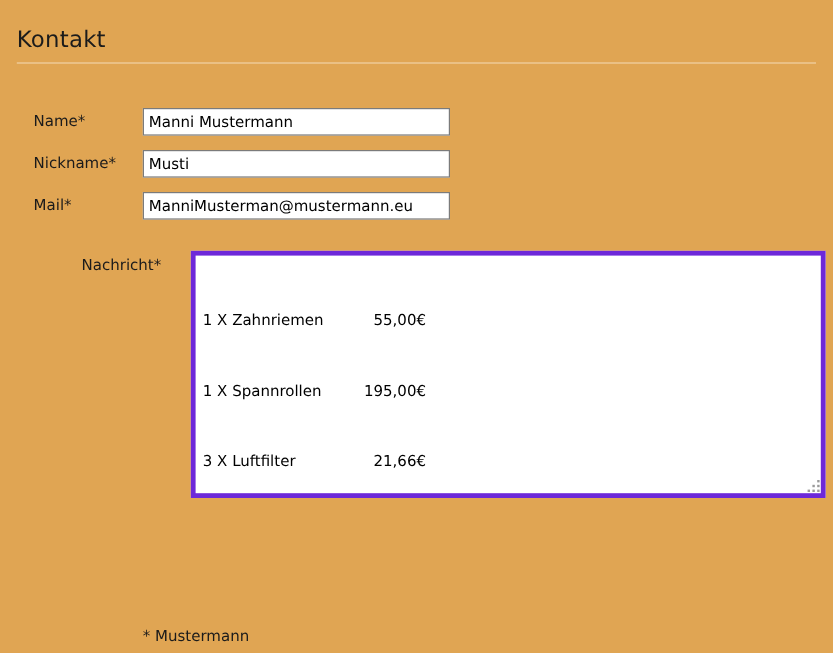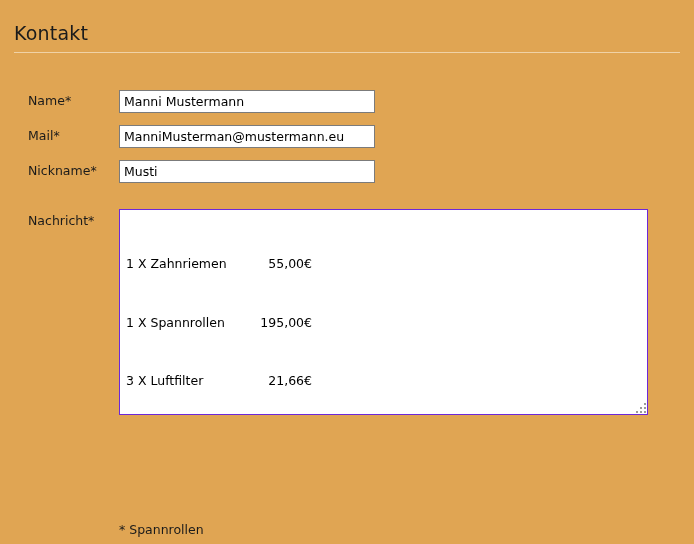--- a/index.html
+++ b/index.html
@@ -66,35 +66,36 @@
     background: #ffffff;
     font-family: "DejaVu Sans", "Liberation Sans", sans-serif;
     font-size: 12.5px;
     color: #000;
     padding: 2px 4px;
     outline: none;
   }
   .msg-row {
     position: relative;
     height: 220px;
+    margin-left: 40px;
   }
   .msg-label {
     position: absolute;
     left: 28px;
     top: 18px;
     font-size: 12.5px;
     color: #1b1b1b;
   }
   .textarea-wrap {
     position: absolute;
     left: 119px;
     top: 14px;
     width: 529px;
     height: 206px;
-    border: 1px solid #6d28d9;
+    border: 4px solid #6d28d9;
     background: #ffffff;
     overflow: hidden;
   }
   .ta-content {
     position: absolute;
     left: 0; top: 0; right: 0; bottom: 0;
     padding: 5px 6px;
     font-family: "DejaVu Sans", "Liberation Sans", sans-serif;
     font-size: 12.5px;
     line-height: 19.5px;
@@ -135,27 +136,27 @@
   <div class="title-rule"></div>
 
   <div class="form">
 
     <div class="field-row">
       <span class="field-label">Name*</span>
       <input class="text-input" type="text" value="Manni Mustermann" style="">
     </div>
 
     <div class="field-row">
-      <span class="field-label">Mail*</span>
-      <input class="text-input" type="text" value="ManniMusterman@mustermann.eu" style="">
+      <span class="field-label">Nickname*</span>
+      <input class="text-input" type="text" value="Musti" style="">
     </div>
 
     <div class="field-row">
-      <span class="field-label">Nickname*</span>
-      <input class="text-input" type="text" value="Musti" style="">
+      <span class="field-label">Mail*</span>
+      <input class="text-input" type="text" value="ManniMusterman@mustermann.eu" style="">
     </div>
 
     <div class="msg-row">
       <span class="msg-label">Nachricht*</span>
       <div class="textarea-wrap">
         <div class="ta-content">
           <span class="order-line"><span class="ord-name">1 X Zahnriemen</span><span class="ord-price">55,00€</span></span>
           <span class="order-line"><span class="ord-name">1 X Spannrollen</span><span class="ord-price">195,00€</span></span>
           <span class="order-line"><span class="ord-name">3 X Luftfilter</span><span class="ord-price">21,66€</span></span>
           
@@ -171,16 +172,16 @@
           <i style="right:0;bottom:0;"></i>
           <i style="right:4px;bottom:0;"></i>
           <i style="right:8px;bottom:0;"></i>
           <i style="right:0;bottom:4px;"></i>
           <i style="right:4px;bottom:4px;"></i>
           <i style="right:0;bottom:8px;"></i>
         </div>
       </div>
     </div>
 
-    <div class="required-note">* Spannrollen</div>
+    <div class="required-note">* Mustermann</div>
 
   </div>
 </div>
 
 </body></html>

